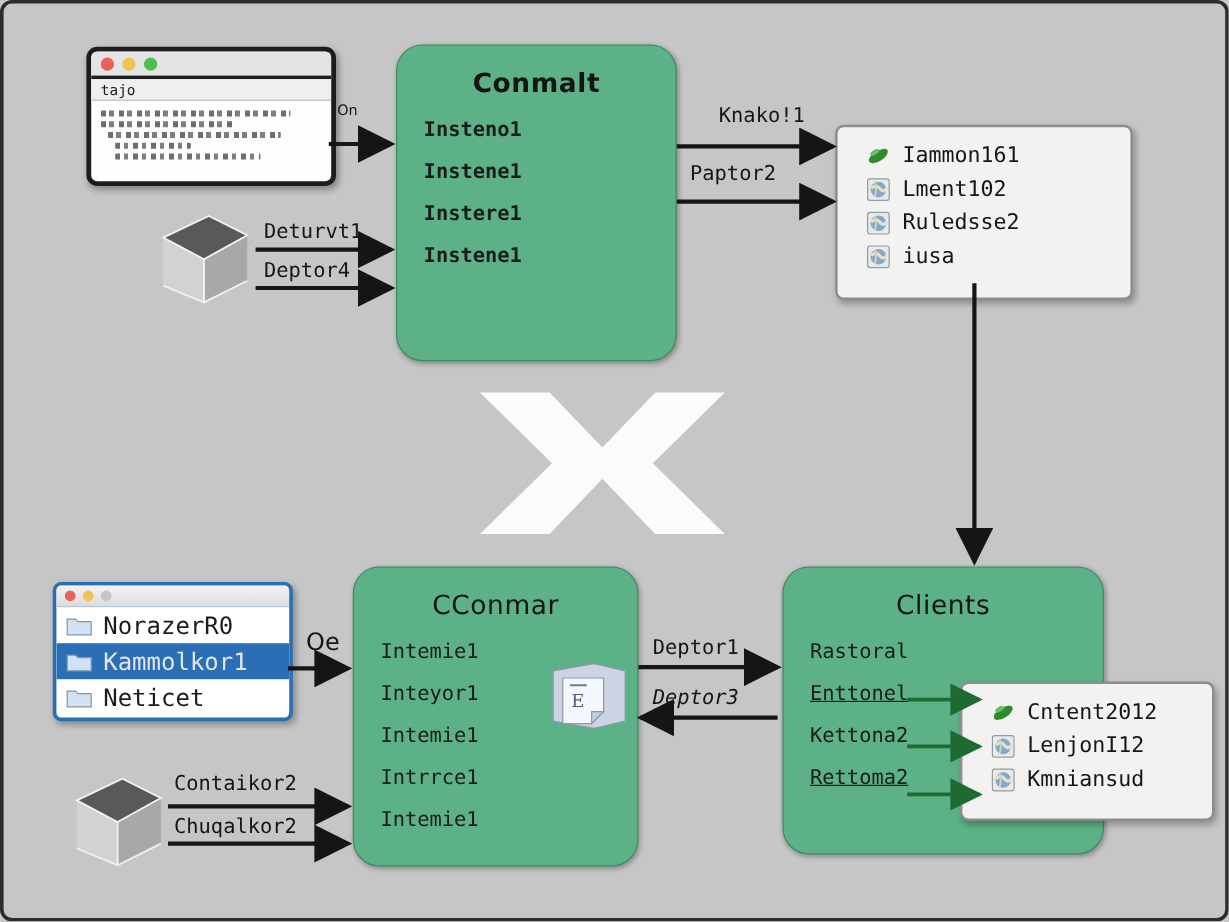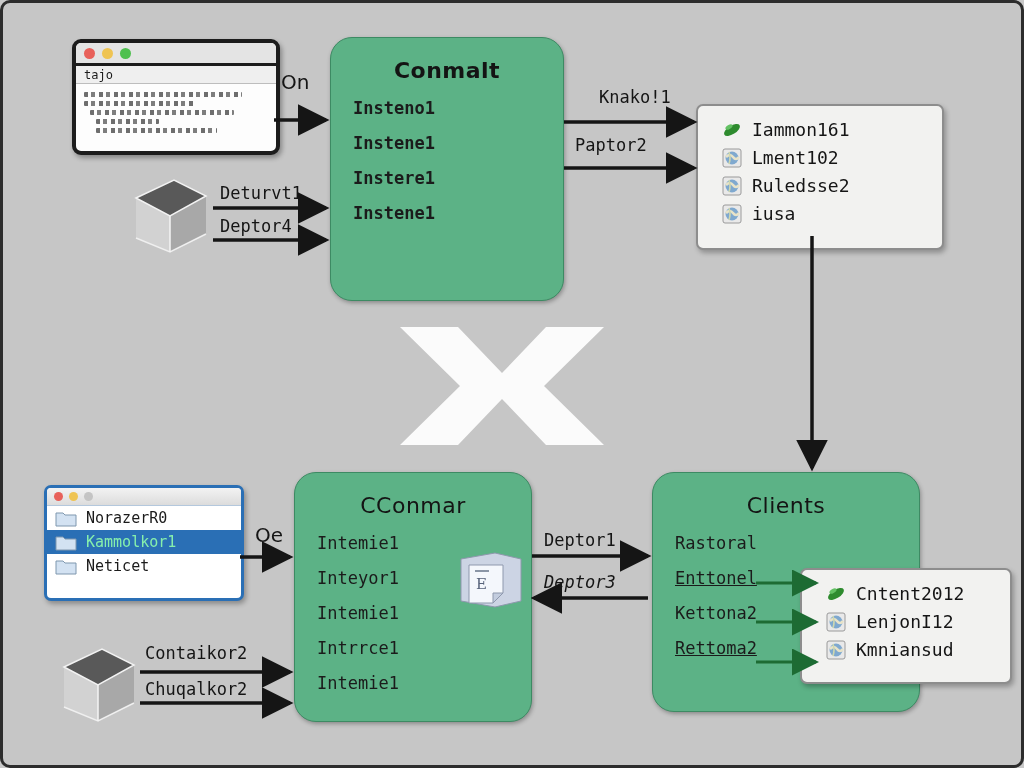--- a/index.html
+++ b/index.html
@@ -40,22 +40,22 @@
   .scribble{height:5px;margin:4px 0;background:
     repeating-linear-gradient(90deg,#4a4a4a 0 4px,transparent 4px 7px,#5e5e5e 7px 11px,transparent 11px 15px);
     opacity:.8;border-radius:1px;}
   
   .fwin{
     position:absolute;background:#fff;border:3px solid #2a6fb5;border-radius:7px;
     box-shadow:2px 3px 5px rgba(0,0,0,.30);overflow:hidden;
   }
   .fwin .bar{height:17px;background:linear-gradient(#f3f3f3,#dcdcdc);
     display:flex;align-items:center;gap:6px;padding:0 7px;border-bottom:1px solid #b4c8dd;}
-  .frow{display:flex;align-items:center;gap:9px;padding:3px 8px;font-size:15px;color:#1b1b1b;}
-  .frow.sel{background:#2a6fb5;color:#86efac;}
+  .frow{display:flex;align-items:center;gap:9px;padding:3px 8px;font-size:20px;color:#1b1b1b;}
+  .frow.sel{background:#2a6fb5;color:#e5e5e5;}
   .folder{width:22px;height:17px;flex:0 0 auto;}
   
   .lpanel{
     position:absolute;background:#f2f2f0;border:2px solid #8d8d8d;border-radius:7px;
     box-shadow:2px 3px 5px rgba(0,0,0,.28);padding:6px 24px;
   }
   .lrow{display:flex;align-items:center;gap:10px;margin:7px 0;font-size:18px;color:#151515;white-space:nowrap;}
   .licon{width:20px;height:20px;flex:0 0 auto;}
   
   .cube{position:absolute;}
@@ -259,21 +259,21 @@
     <line x1="140" y1="703" x2="290" y2="703" stroke="#151515" stroke-width="3.5" marker-end="url(#ah)"></line>
 
     <line x1="532" y1="556" x2="648" y2="556" stroke="#151515" stroke-width="3.5" marker-end="url(#ah)"></line>
     <line x1="648" y1="598" x2="534" y2="598" stroke="#151515" stroke-width="3.5" marker-end="url(#ah)"></line>
 
     <line x1="756" y1="583" x2="816" y2="583" stroke="#1d6b33" stroke-width="3" marker-end="url(#ahg)"></line>
     <line x1="756" y1="622" x2="816" y2="622" stroke="#1d6b33" stroke-width="3" marker-end="url(#ahg)"></line>
     <line x1="756" y1="662" x2="816" y2="662" stroke="#1d6b33" stroke-width="3" marker-end="url(#ahg)"></line>
   </svg>
 
-  <div class="clabel sans" style="left:281px;top:70px;font-size:20px;">On</div>
+  <div class="clabel sans" style="left:281px;top:85px;font-size:12px;">On</div>
   <div class="clabel" style="left:220px;top:183px;">Deturvt1</div>
   <div class="clabel" style="left:220px;top:216px;">Deptor4</div>
   <div class="clabel" style="left:599px;top:87px;">Knako!1</div>
   <div class="clabel" style="left:575px;top:135px;">Paptor2</div>
   <div class="clabel sans" style="left:255px;top:523px;font-size:20px;">Oe</div>
   <div class="clabel" style="left:145px;top:643px;">Contaikor2</div>
   <div class="clabel" style="left:145px;top:679px;">Chuqalkor2</div>
   <div class="clabel" style="left:544px;top:530px;">Deptor1</div>
   <div class="clabel" style="left:544px;top:572px;font-style:italic;">Deptor3</div>
 

